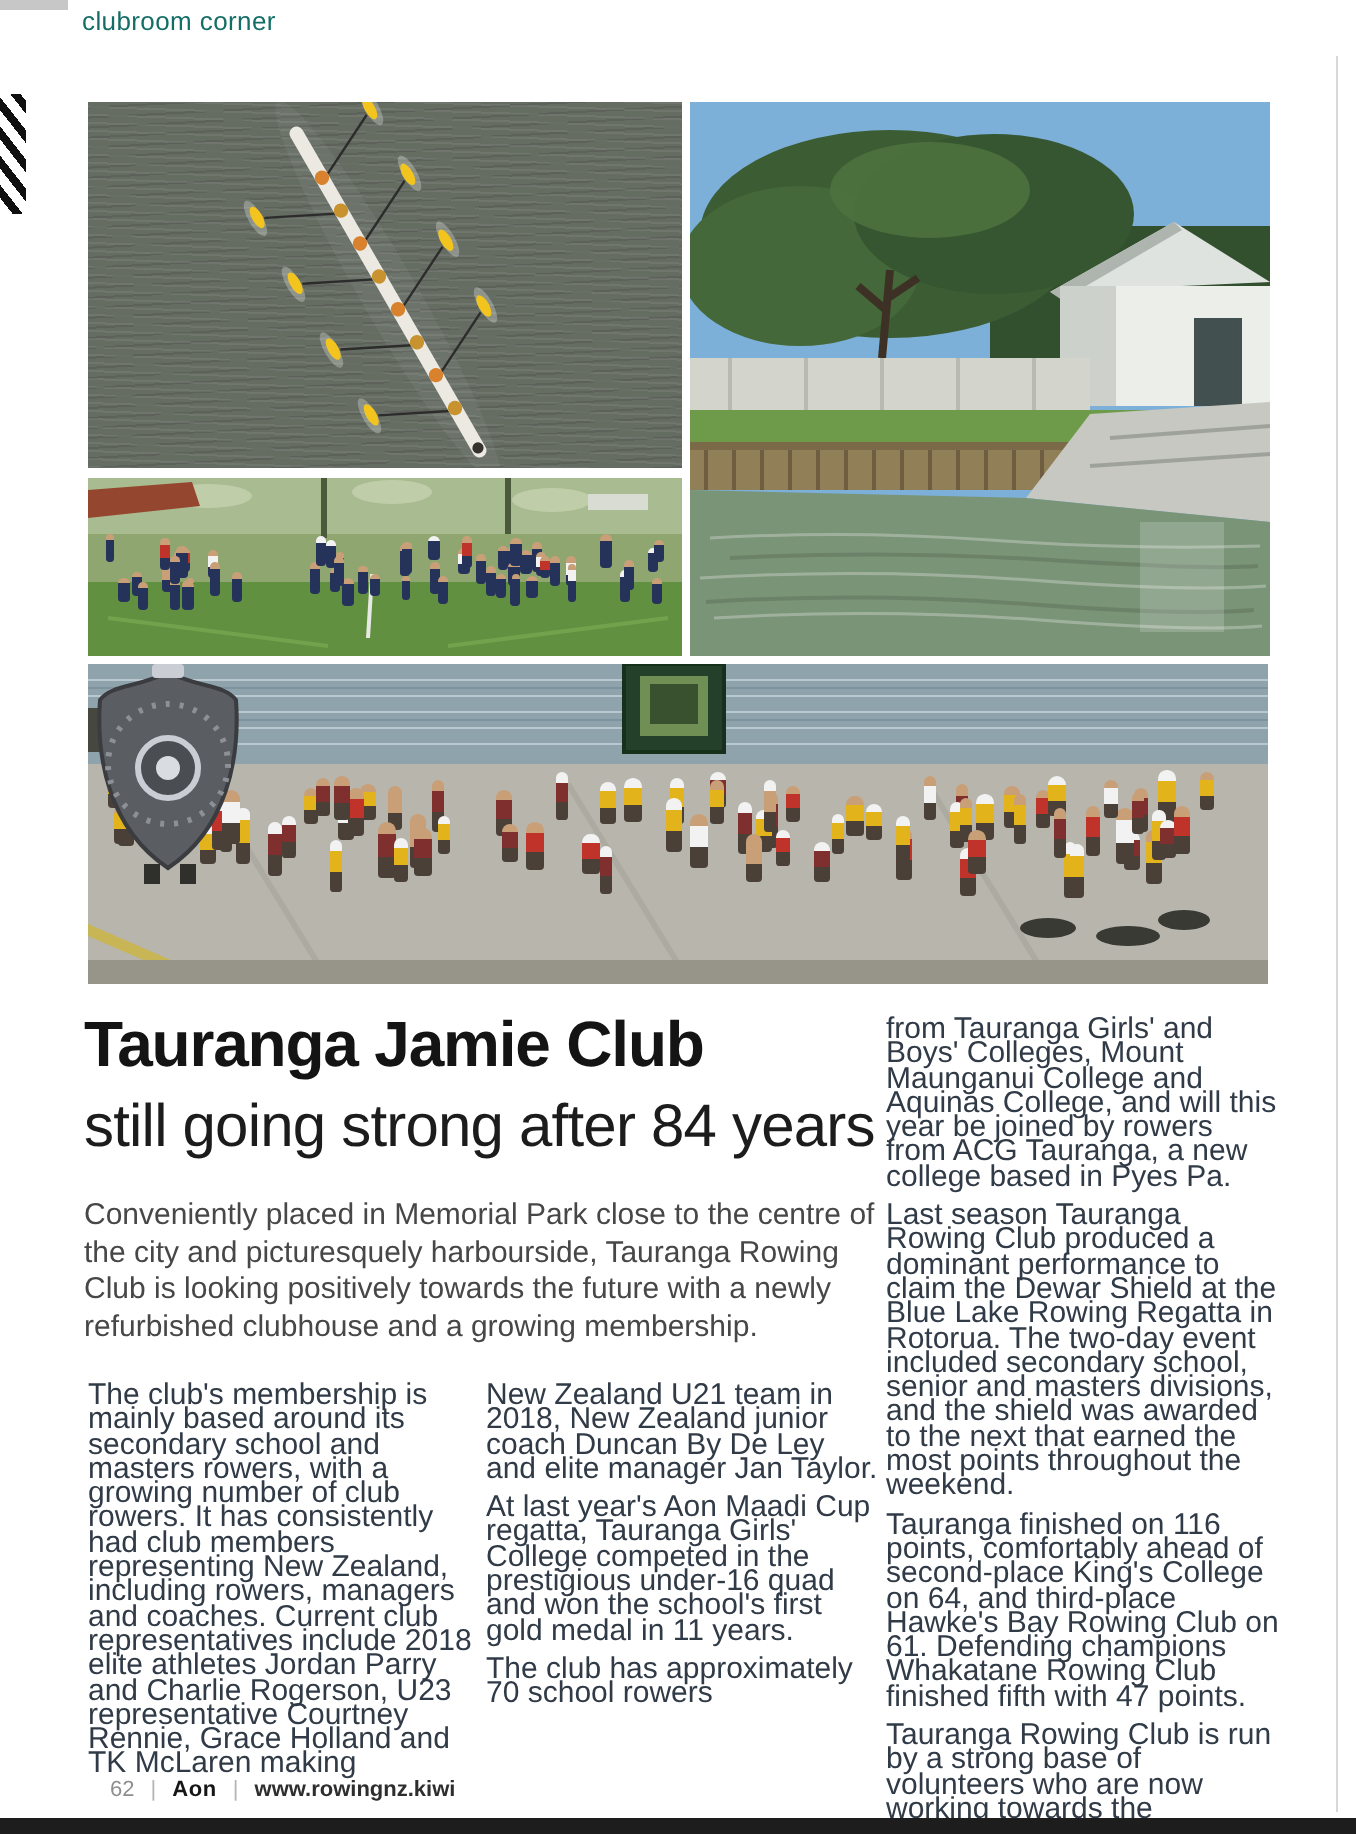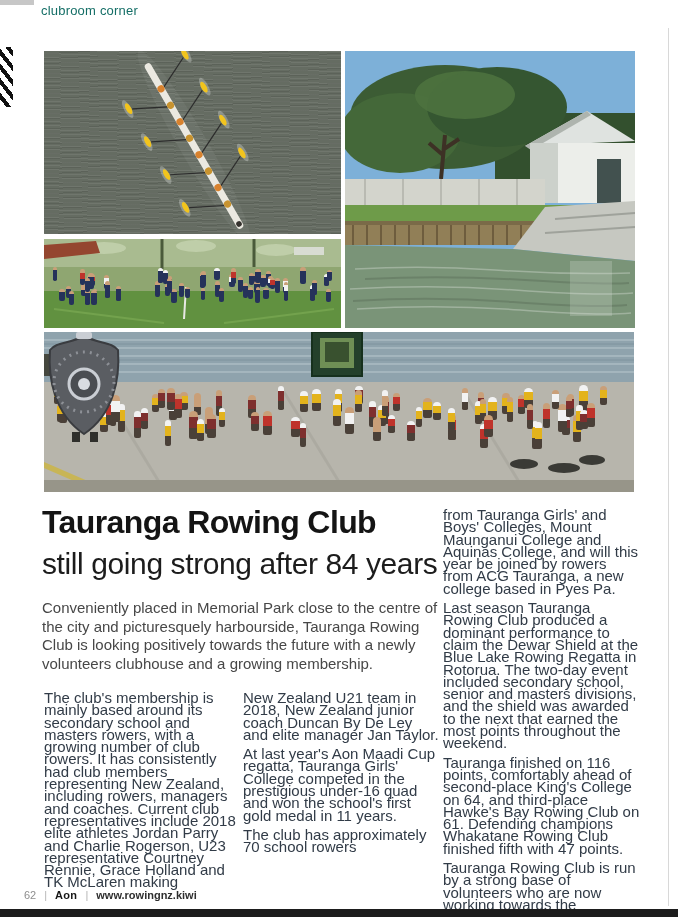--- a/index.html
+++ b/index.html
@@ -35,21 +35,21 @@
     font-size:15px; line-height:18.5px; color:#474747; }
 
   .col { position:absolute; width:197px; font-size:15px; line-height:12.3px; color:#313b47; }
   .col p { margin:0 0 7px 0; }
   .col1 { left:44px; top:692px; }
   .col2 { left:243px; top:692px; }
   .col3 { left:443px; top:509px; }
 
   .footer { position:absolute; left:24px; top:889px; display:flex; align-items:baseline; gap:8px;
     font-size:11px; color:#3a3a3a; }
-  .footer .pageno { color:#8e8e8e; }
+  .footer .pageno { color:#8e8e8e;margin-left:31px; }
   .footer .sep { color:#b5b5b5; }
   .footer .brand { font-weight:700; color:#161616; letter-spacing:0.3px; }
   .footer .url { color:#2e2e2e; font-weight:600; }
 </style>
 </head>
 <body>
 
 <div class="page">
 
   <div class="corner-mark"></div>
@@ -362,23 +362,23 @@
       <rect x="28" y="100" width="8" height="10" fill="#2f2f2b"></rect>
       <rect x="46" y="100" width="8" height="10" fill="#2f2f2b"></rect>
       <path d="M40 4 C55 12 68 10 74 18 C76 46 70 82 40 102 C10 82 4 46 6 18 C12 10 25 12 40 4 Z" fill="#5a5d62" stroke="#3a3c40" stroke-width="2"></path>
       <circle cx="40" cy="50" r="30" fill="none" stroke="#8d9096" stroke-width="3" stroke-dasharray="2 5"></circle>
       <circle cx="40" cy="52" r="15" fill="#4a4d52" stroke="#caced4" stroke-width="3"></circle>
       <circle cx="40" cy="52" r="6" fill="#d9dce1"></circle>
       <rect x="32" y="0" width="16" height="7" rx="2" fill="#caced4"></rect>
     </svg>
   </div>
 
-  <h1 class="title1">Tauranga Rowing Club</h1>
+  <h1 class="title1">Tauranga Jamie Club</h1>
   <h2 class="title2">still going strong after 84 years</h2>
-  <p class="standfirst">Conveniently placed in Memorial Park close to the centre of the city and picturesquely harbourside, Tauranga Rowing Club is looking positively towards the future with a newly volunteers clubhouse and a growing membership.</p>
+  <p class="standfirst">Conveniently placed in Memorial Park close to the centre of the city and picturesquely harbourside, Tauranga Rowing Club is looking positively towards the future with a newly refurbished clubhouse and a growing membership.</p>
 
   <div class="col col1">
     <p>The club's membership is mainly based around its secondary school and masters rowers, with a growing number of club rowers. It has consistently had club members representing New Zealand, including rowers, managers and coaches. Current club representatives include 2018 elite athletes Jordan Parry and Charlie Rogerson, U23 representative Courtney Rennie, Grace Holland and TK McLaren making</p>
   </div>
   <div class="col col2">
     <p>New Zealand U21 team in 2018, New Zealand junior coach Duncan By De Ley and elite manager Jan Taylor.</p>
     <p>At last year's Aon Maadi Cup regatta, Tauranga Girls' College competed in the prestigious under-16 quad and won the school's first gold medal in 11 years.</p>
     <p>The club has approximately 70 school rowers</p>
   </div>
   <div class="col col3">

